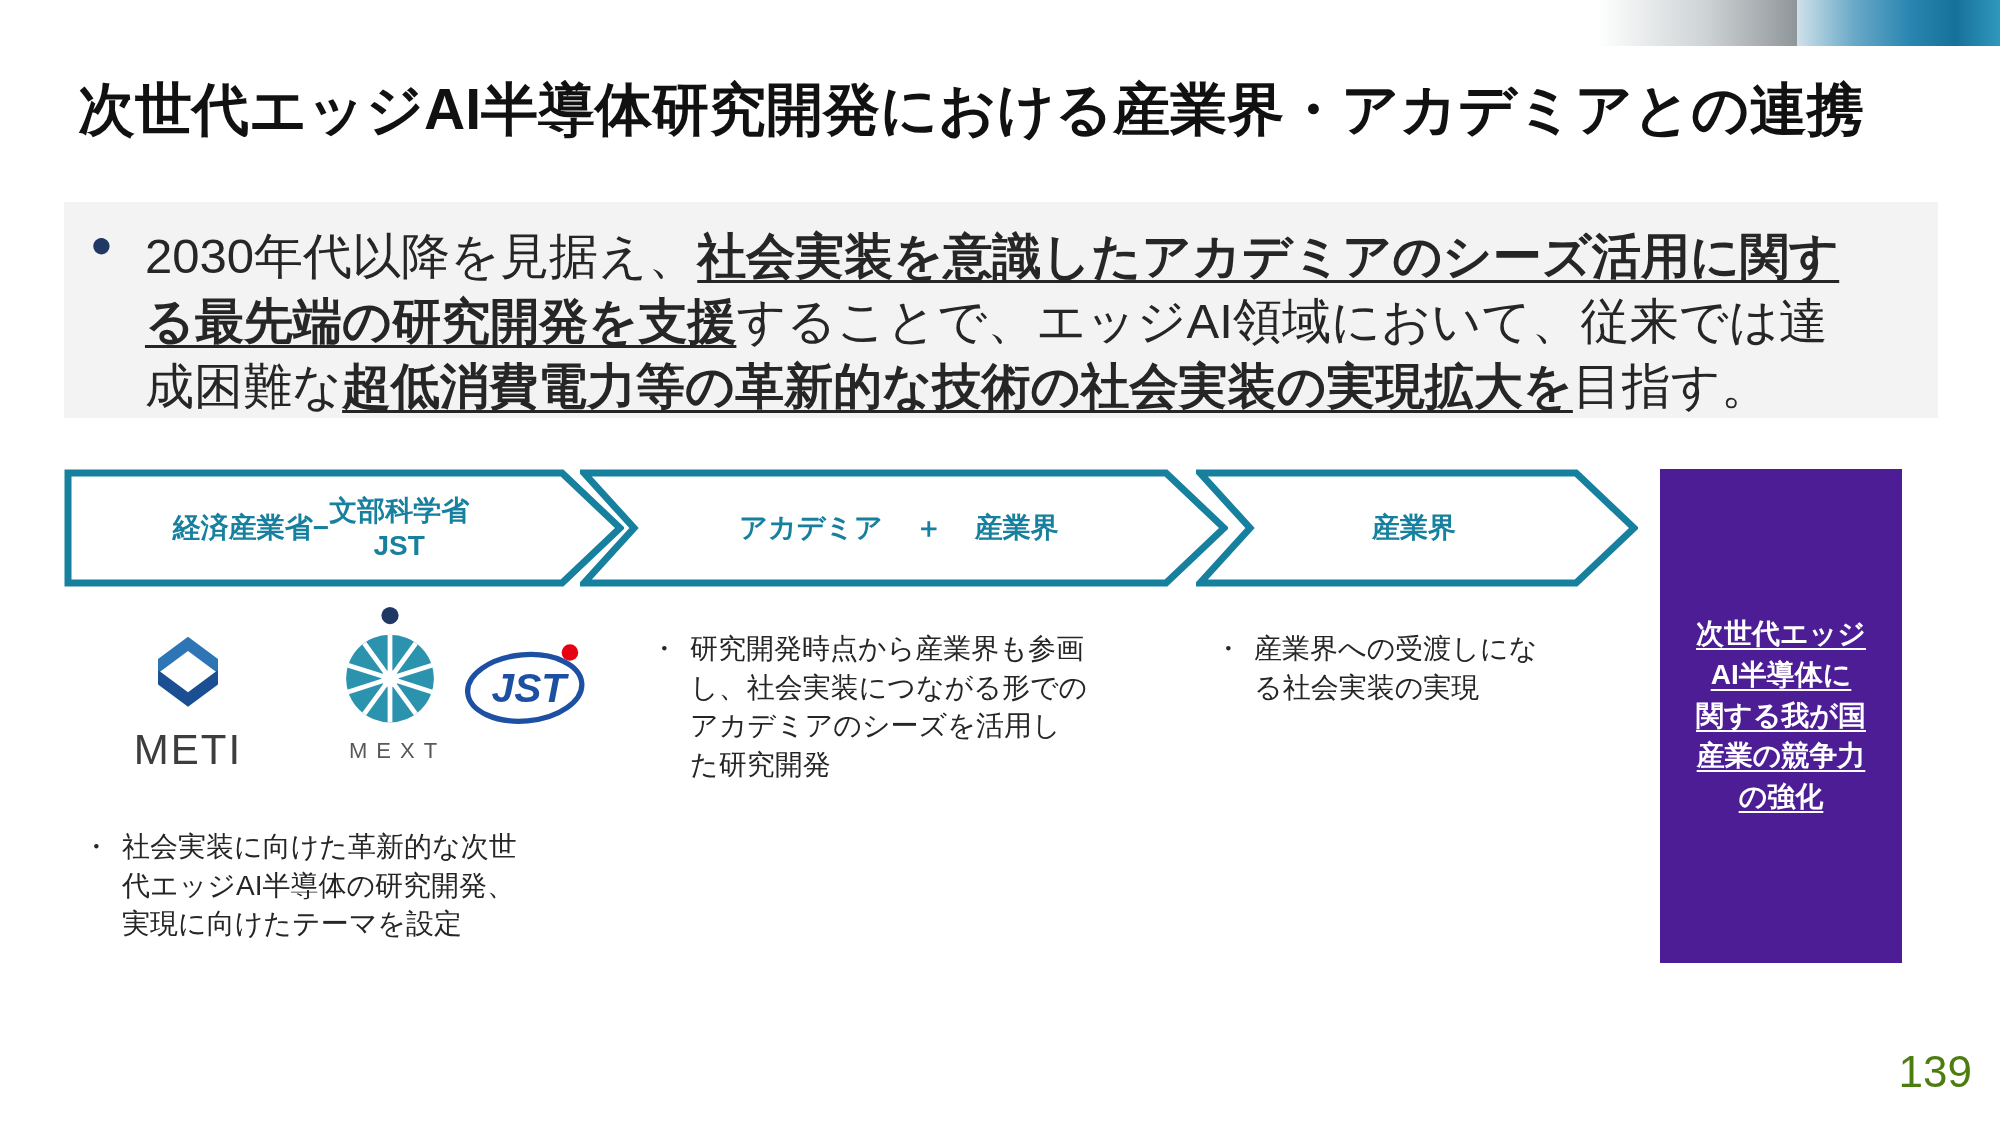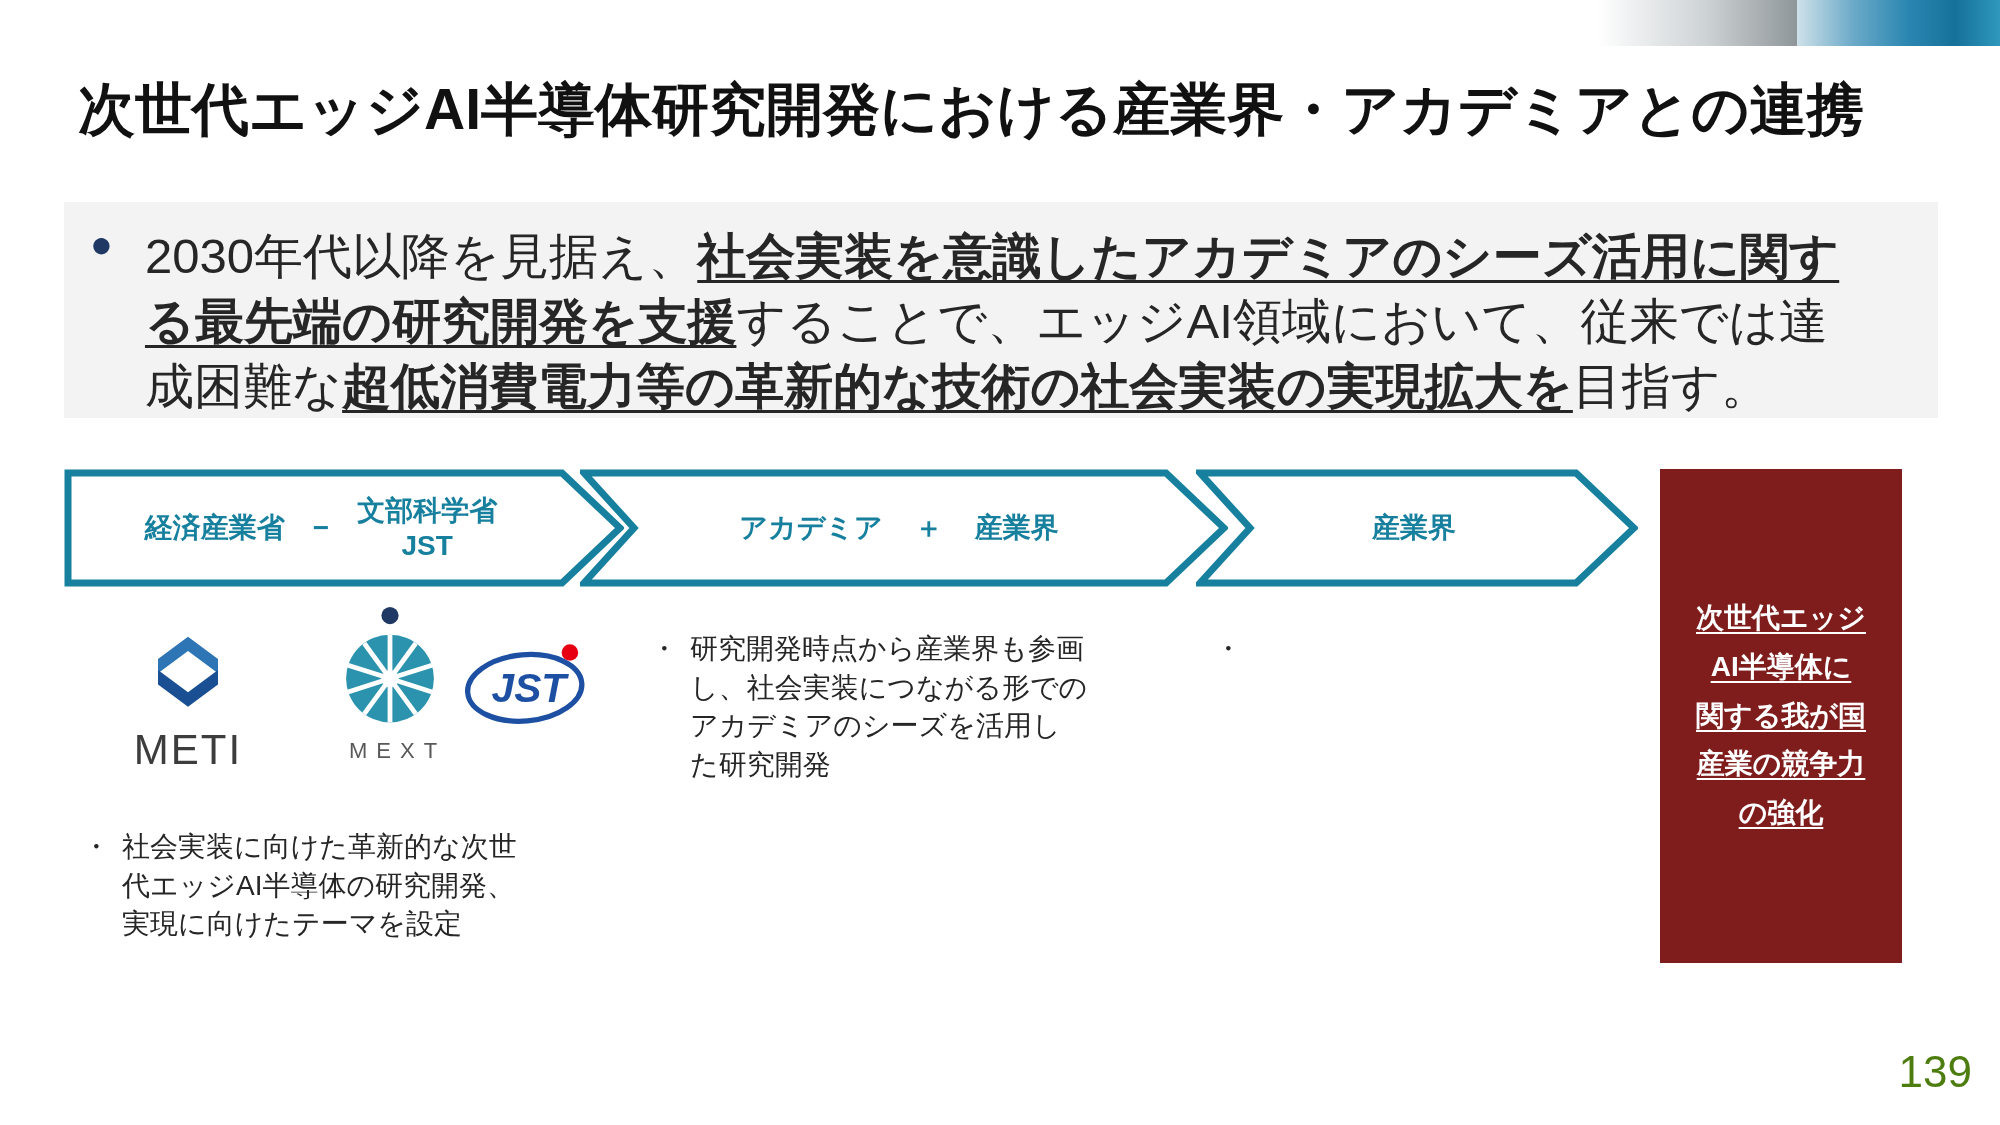--- a/index.html
+++ b/index.html
@@ -32,29 +32,29 @@
 
   
   .chevron { position:absolute; top:469px; height:118px; }
   .chevron svg { position:absolute; left:0; top:0; width:100%; height:100%; }
   .chevron-label { position:absolute; left:0; top:0; right:0; bottom:0;
     display:flex; align-items:center; justify-content:center;
     color:#17809E; font-weight:bold; font-size:28px; }
   #chev1 { left:64px;  width:560px; }
   #chev2 { left:580px; width:648px; }
   #chev3 { left:1196px; width:442px; }
-  #chev1 .chevron-label { gap:28px; padding-right:46px; }
+  #chev1 .chevron-label { padding-right:46px; }
   #chev2 .chevron-label { gap:32px; padding-left:36px; padding-right:46px; }
   #chev3 .chevron-label { padding-left:40px; padding-right:46px; }
   .step1-right { display:flex; flex-direction:column; align-items:center; line-height:1.25; }
 
   
   .goal-box { position:absolute; left:1660px; top:469px; width:242px; height:494px;
-    background:#7f1d1d; display:flex; flex-direction:column; align-items:center;
-    justify-content:center; gap:12px; }
+    background:#4c1d95; display:flex; flex-direction:column; align-items:center;
+    justify-content:center; gap:4px; }
   .goal-line { color:#ffffff; font-weight:bold; font-size:28px; line-height:1.32;
     text-decoration:underline; text-decoration-thickness:2px; text-underline-offset:5px; }
 
   
   .logo { position:absolute; text-align:center; }
   #logo-meti { left:128px; top:620px; width:120px; }
   #logo-meti svg { width:100px; height:100px; }
   .meti-label { font-size:42px; color:#3d3d3d; letter-spacing:2px; margin-top:2px; }
   #logo-mext { left:340px; top:606px; width:100px; }
   #logo-mext svg { width:96px; height:126px; }
@@ -174,17 +174,18 @@
     <span class="note-text">社会実装に向けた革新的な次世代エッジAI半導体の研究開発、実現に向けたテーマを設定</span>
   </div>
 
   <div class="note" id="note-academia">
     <span class="note-marker">・</span>
     <span class="note-text">研究開発時点から産業界も参画し、社会実装につながる形でのアカデミアのシーズを活用した研究開発</span>
   </div>
 
   <div class="note" id="note-industry">
     <span class="note-marker">・</span>
+    <span class="note-text">産業界への受渡しになる社会実装の実現</span>
   </div>
 
   <div class="page-number">139</div>
 
 </div>
 
 </body></html>

